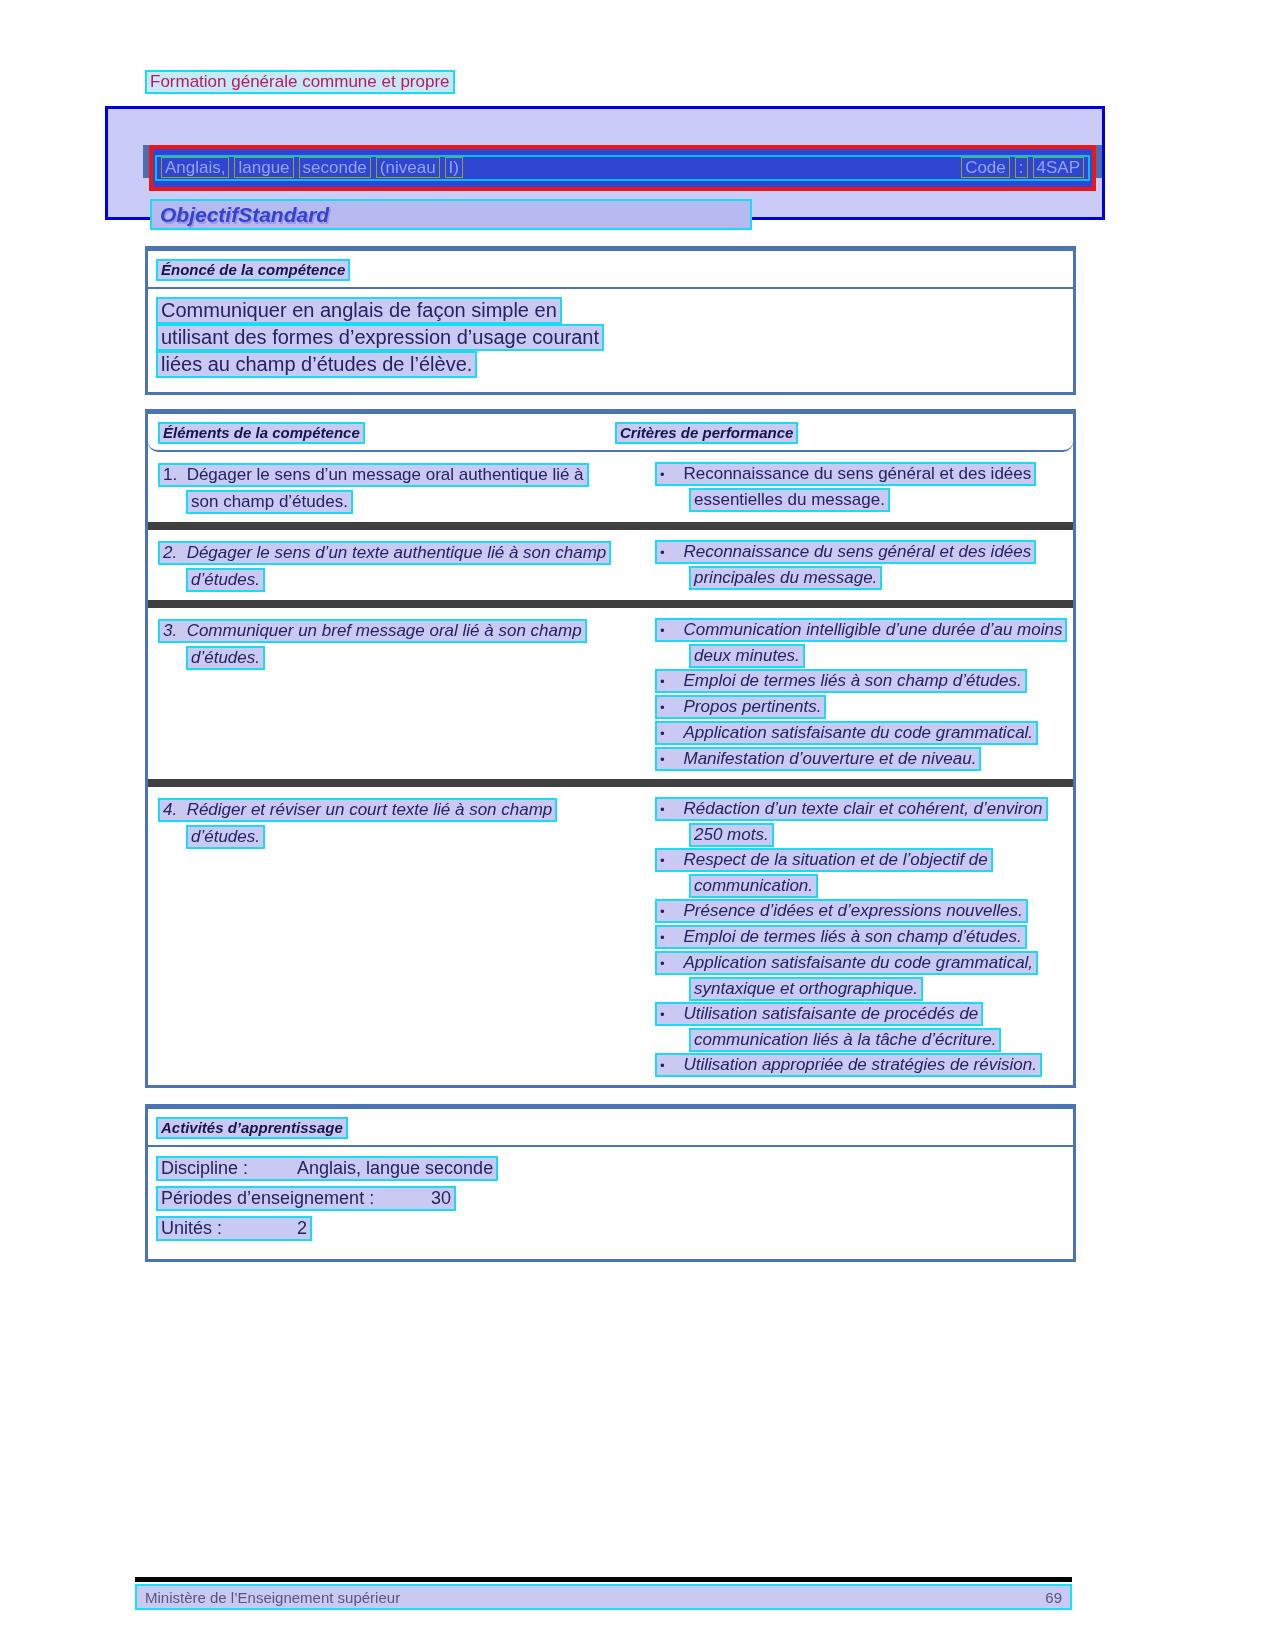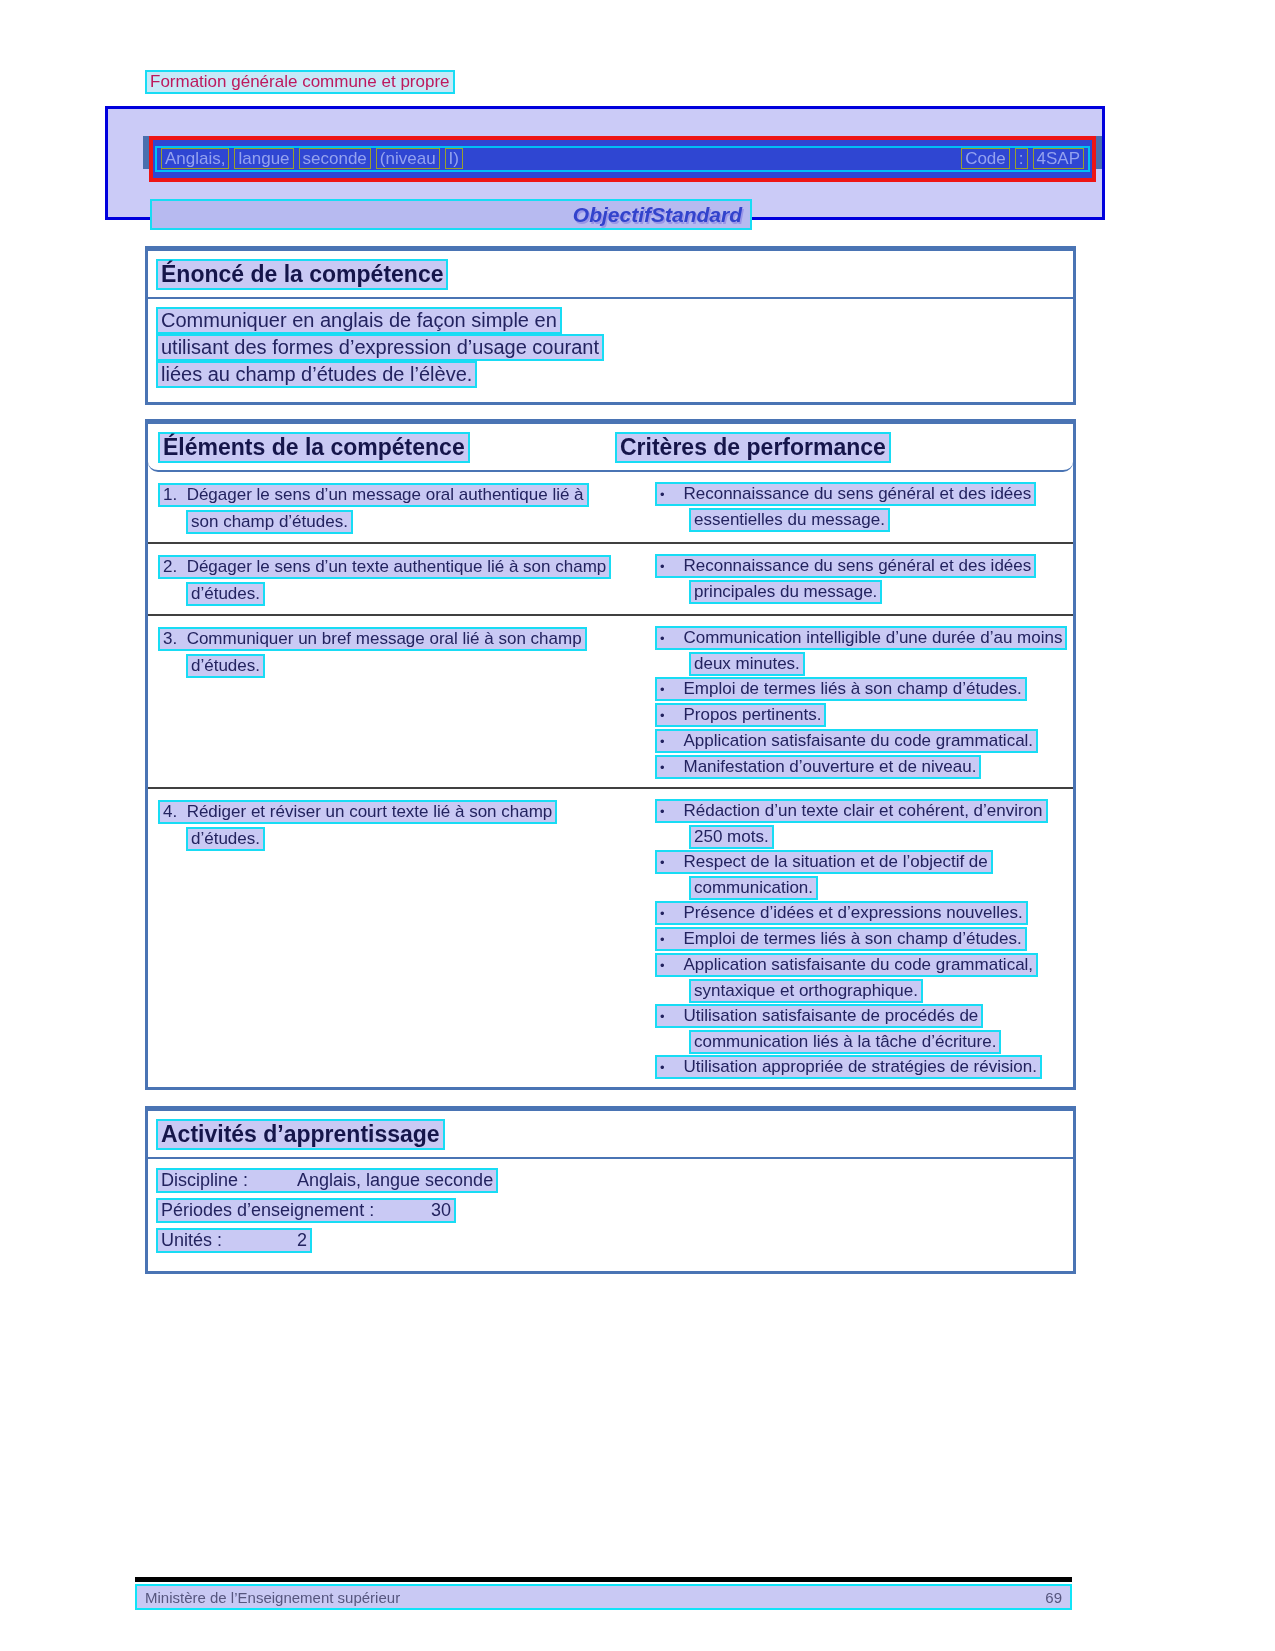--- a/index.html
+++ b/index.html
@@ -20,57 +20,57 @@
 
   
   .top-header{padding:72px 0 0 145px;font-size:17px;color:#be185d;}
 
   
   .title-box{
     position:relative;margin:14px 0 0 105px;width:994px;height:108px;
     background:#cbcbf7;border:3px solid #0000dd;
   }
   .band{
-    margin:27px 0 0 35px;height:33px;background:#4a6fae;
+    margin:36px 0 0 35px;height:33px;background:#4a6fae;
   }
   .red-frame{
     margin:0 6px;height:38px;margin-top:4px;
     border:4px solid #ee1515;background:#2f46d2;
     display:flex;align-items:center;
   }
   .banner-line{
     flex:1;margin:2px 2px;border:2px solid #00c0f5;
     display:flex;justify-content:space-between;align-items:center;
     padding:1px 4px;color:#94a2ef;font-size:17px;
   }
   .banner-left .w,.banner-right .w{
     border:1px solid #9aa02c;padding:0 3px;margin-right:5px;
   }
   .banner-right .w:last-child{margin-right:0;}
   .obj-std-bar{
     position:absolute;left:42px;bottom:-13px;width:582px;height:27px;
     background:#b7baf0;border:2px solid #18dcf4;
-    display:flex;justify-content:flex-end;align-items:center;
+    display:flex;justify-content:flex-start;align-items:center;
     padding:0 8px;z-index:3;
     font-size:21px;font-weight:bold;font-style:italic;color:#3243cc;
     text-shadow:1.5px 1.5px 0 rgba(130,120,225,.55);
   }
 
   
   .tbl{margin-left:145px;width:925px;border:3px solid #4a74b4;border-top-width:5px;background:#ffffff;}
   .enonce{margin-top:26px;}
   .comp{margin-top:14px;}
   .act{margin-top:16px;}
-  .tbl-h{border-bottom:2px solid #4a74b4;padding:10px 8px 9px 8px;font-size:23px;}
+  .tbl-h{border-bottom:2px solid #4a74b4;padding:10px 8px 9px 8px;font-size:15px;font-style:italic;}
   .tbl-b{padding:8px 8px 14px 8px;}
   .grid{display:grid;grid-template-columns:467px 1fr;}
   .tbl-h.grid{padding-left:0;padding-right:0;border-radius:10px;}
   .tbl-h .c1{padding-left:10px;}
   .row{padding:9px 0 7px 0;}
-  .row + .row{border-top:2px solid #404040;}
+  .row + .row{border-top:8px solid #404040;font-style:italic;}
   .el{padding-left:10px;}
   .cr{padding-left:40px;}
 
   .body-text{margin:0;max-width:462px;font-size:20px;line-height:27px;}
   .item{margin:0;max-width:447px;padding-left:28px;text-indent:-28px;font-size:17px;line-height:27px;}
   .num::after{content:"\00a0\00a0";}
   .crit{margin:0;max-width:394px;padding-left:34px;text-indent:-34px;font-size:17px;line-height:25px;}
   .bullet{font-size:13px;}
   .bullet::after{content:"\00a0\00a0\00a0\00a0";font-size:17px;}
 

